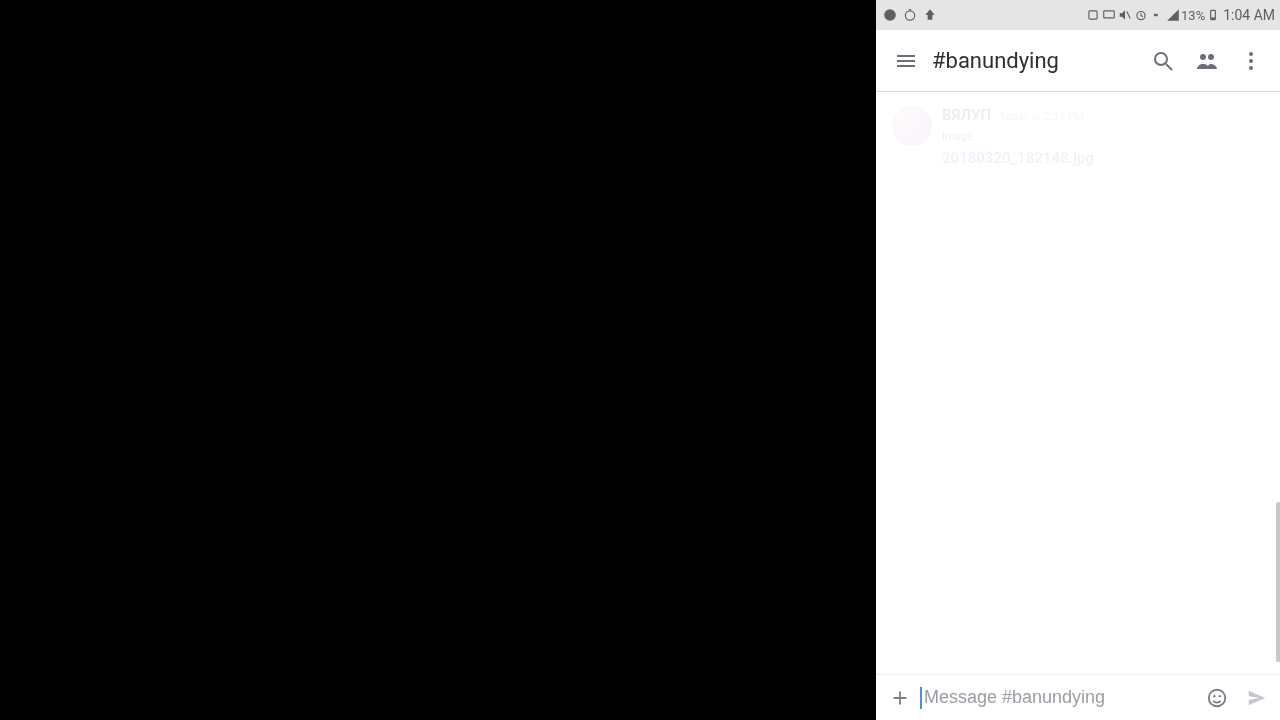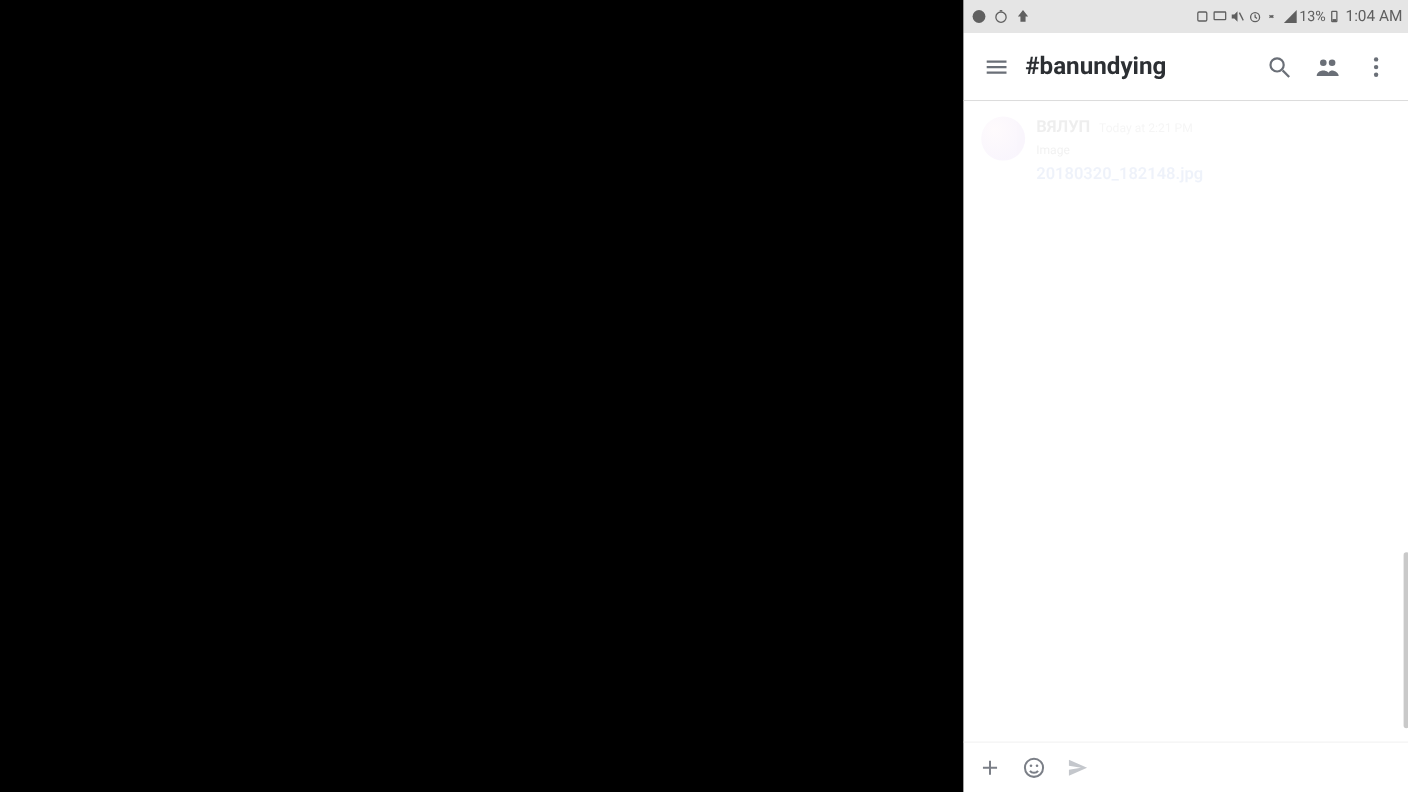--- a/index.html
+++ b/index.html
@@ -56,21 +56,21 @@
     padding: 0 8px;
   }
   .header-icon {
     width: 44px; height: 44px;
     display: flex; align-items: center; justify-content: center;
     color: #6a6f77;
   }
   .header-icon svg { width: 24px; height: 24px; fill: #6a6f77; }
   .channel-title {
     font-size: 22px;
-    font-weight: 700;
+    font-weight: 400;
     color: #2c2f33;
     margin-left: 4px;
     margin-right: auto;
   }
 
   
   .content {
     flex: 1;
     background: #ffffff;
     position: relative;
@@ -249,20 +249,24 @@
     </div>
     <div class="scroll-indicator"></div>
   </div>
 
   <div class="composer">
     <div class="comp-icon">
       <svg viewBox="0 0 24 24">
           <path d="M11 5h2v14h-2zM5 11h14v2H5z"></path>
         </svg>
     </div>
+    <div class="msg-input-wrap">
+      <span class="caret"></span>
+      <input class="msg-input" type="text" placeholder="Message #banundying" style="">
+    </div>
     <div class="comp-icon">
       <svg viewBox="0 0 24 24">
           <circle cx="12" cy="12" r="9" fill="none" stroke="#7b7f87" stroke-width="2"></circle>
           <circle cx="9" cy="10" r="1.3"></circle>
           <circle cx="15" cy="10" r="1.3"></circle>
           <path d="M8 15c1 1.5 2.5 2 4 2s3-.5 4-2" fill="none" stroke="#7b7f87" stroke-width="2"></path>
         </svg>
     </div>
     <div class="comp-icon dim">
       <svg viewBox="0 0 24 24">

